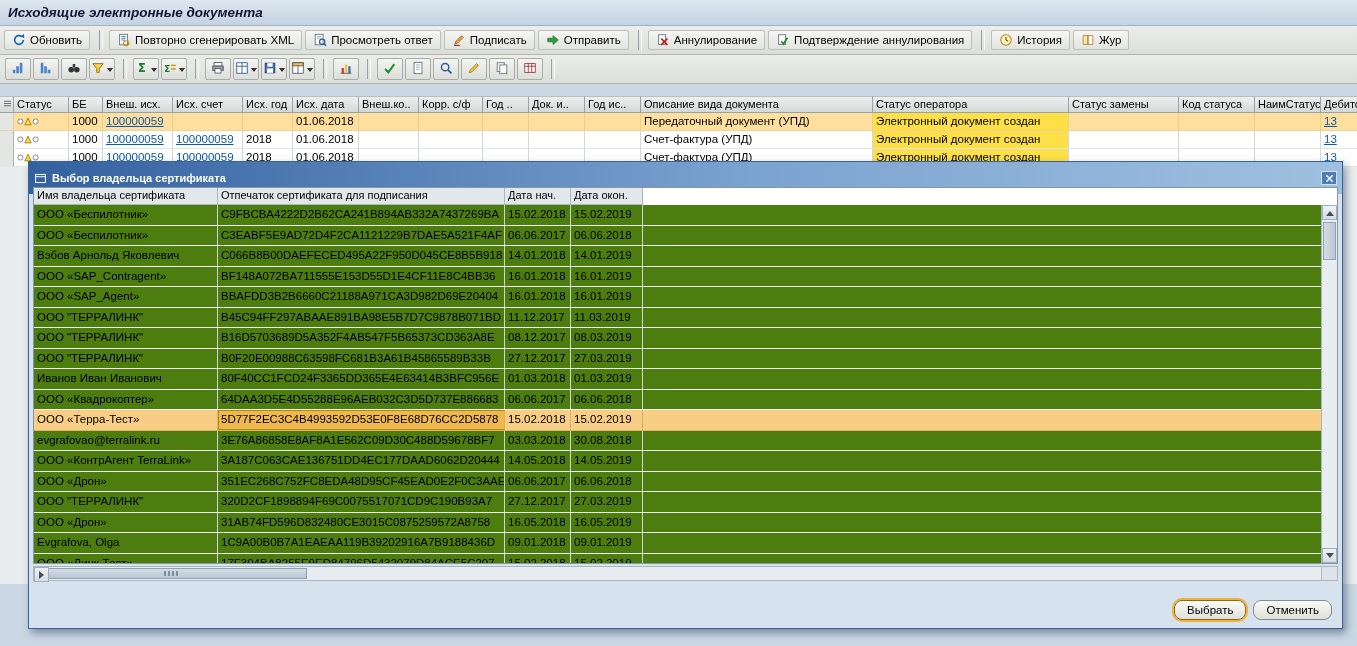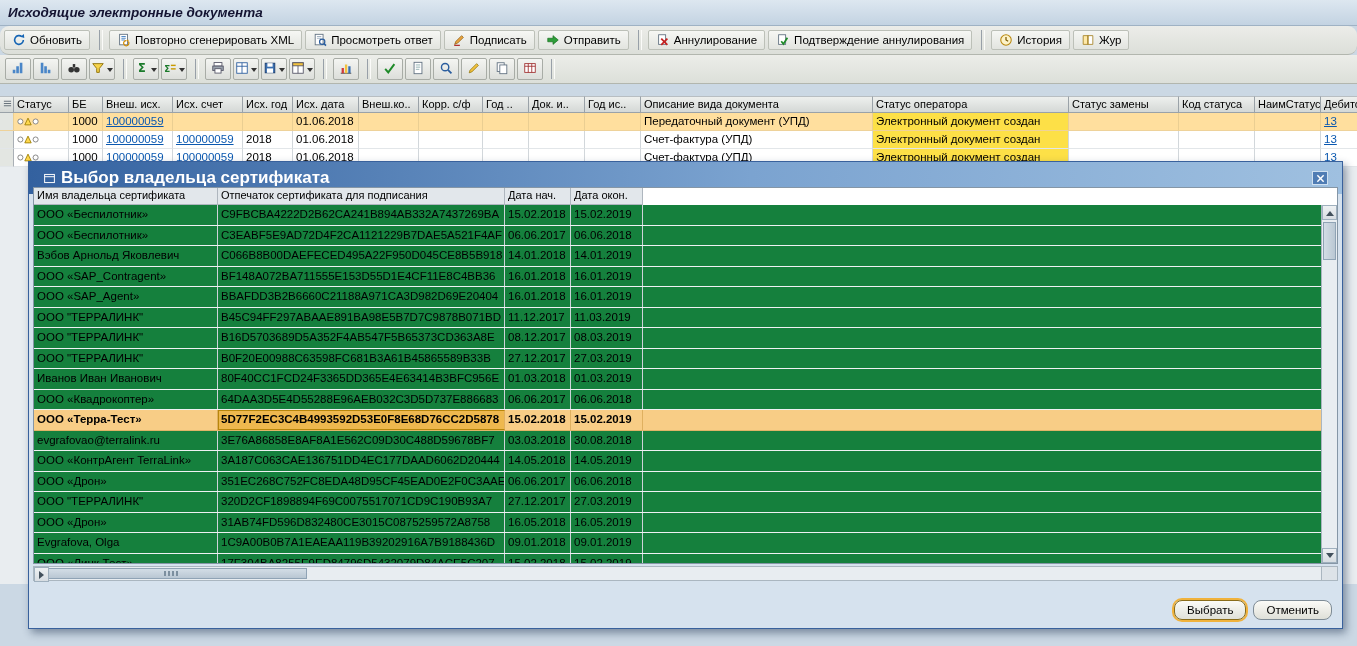--- a/index.html
+++ b/index.html
@@ -8,21 +8,21 @@
   button{font-family:inherit;}
 
   
   .titlebar{position:absolute;left:0;top:0;width:100%;height:26px;background:linear-gradient(#dde7f0,#c3d3e2);
             border-bottom:1px solid #9fb2c4;display:flex;align-items:center;padding-left:8px;box-sizing:border-box;}
   .titlebar span{font-size:13.5px;font-weight:bold;font-style:italic;color:#141432;}
 
   
   .toolbar{position:absolute;left:0;width:100%;display:flex;align-items:center;background:linear-gradient(#ecede9,#dcdfd9);
            border-bottom:1px solid #b2b6ae;box-sizing:border-box;overflow:hidden;white-space:nowrap;}
-  .toolbar1{top:26px;height:29px;padding-left:4px;border-radius:9px;}
+  .toolbar1{top:26px;height:29px;padding-left:4px;}
   .toolbar2{top:55px;height:29px;padding-left:5px;}
   .tb-btn{display:inline-flex;align-items:center;gap:4px;background:linear-gradient(#f6f7f4,#e2e4df);
           border:1px solid #bcc0b8;border-radius:2px;padding:2px 7px;margin-right:3px;font-size:11.5px;cursor:pointer;flex:none;}
   .tb-btn .ic{display:inline-flex;line-height:0;}
   .tb-sep{display:inline-block;width:2px;height:20px;border-left:1px solid #98a0a8;border-right:1px solid #fbfbf9;margin:0 6px;flex:none;}
   .icon-btn{display:inline-flex;align-items:center;justify-content:center;width:26px;height:22px;
             background:linear-gradient(#f4f5f2,#dcdeda);border:1px solid #a8aca6;border-radius:2px;margin-right:2px;cursor:pointer;flex:none;padding:0;}
   .caret{display:none;width:0;height:0;border:3px solid transparent;border-top:4px solid #333;margin-left:2px;margin-top:4px;}
   .caret.show{display:inline-block;}
 
@@ -42,32 +42,32 @@
   .gc.link{color:#0a58b0;text-decoration:underline;cursor:pointer;}
   .status-ic{display:inline-block;line-height:0;margin-top:2px;}
   .c0{width:14px}.c1{width:55px}.c2{width:34px}.c3{width:70px}.c4{width:70px}.c5{width:50px}.c6{width:66px}
   .c7{width:60px}.c8{width:64px}.c9{width:46px}.c10{width:56px}.c11{width:56px}.c12{width:232px}.c13{width:196px}
   .c14{width:110px}.c15{width:76px}.c16{width:66px}.c17{width:52px}
   .grid-rest{position:absolute;left:0;top:167px;width:1357px;height:417px;background:#e9edf0;}
 
   
   .dialog{position:absolute;left:28px;top:161px;width:1313px;height:466px;background:#d6e2ee;
           border:1px solid #39619c;box-shadow:3px 4px 8px rgba(20,40,70,.45);z-index:10;}
-  .dlg-title{height:32px;display:flex;align-items:center;gap:5px;padding:0 14px;
-             background:linear-gradient(90deg,#33619f,#7ba3d0 55%,#9fc0e0);color:#fff;font-size:17px;font-weight:bold;cursor:default;}
+  .dlg-title{height:32px;display:flex;align-items:center;gap:5px;padding:0 5px;
+             background:linear-gradient(90deg,#33619f,#7ba3d0 55%,#9fc0e0);color:#fff;font-size:11px;font-weight:bold;cursor:default;}
   .dlg-title .ic{display:inline-flex;line-height:0;}
   .dlg-close{margin-left:auto;width:16px;height:14px;background:#4f7cb4;border:1px solid #cfe0f0;
              display:flex;align-items:center;justify-content:center;cursor:pointer;padding:0;line-height:0;}
   .dlg-body{position:absolute;left:4px;top:25px;width:1305px;height:377px;background:#fff;border:1px solid #8596a6;box-sizing:border-box;}
   .dlg-head{display:flex;height:17px;}
   .dh{flex:none;box-sizing:border-box;background:#e2e7eb;border-right:1px solid #aeb6be;border-bottom:1px solid #aeb6be;
       font-size:11px;line-height:13px;padding:1px 3px;overflow:hidden;white-space:nowrap;cursor:pointer;}
   .dlg-rows{position:absolute;left:0;top:17px;width:1287px;height:358px;overflow:hidden;}
-  .drow{display:flex;height:19.5px;background:#15803d;border-bottom:1px solid #eef1f3;cursor:pointer;}
-  .drow.selected{background:#f8cd86;border-bottom-color:#e0b468;font-weight:bold;}
+  .drow{display:flex;height:19.5px;background:#4d7c0f;border-bottom:1px solid #eef1f3;cursor:pointer;}
+  .drow.selected{background:#f8cd86;border-bottom-color:#e0b468;}
   .dc{flex:none;box-sizing:border-box;border-right:1px solid #cdd3d9;font-size:11.5px;line-height:15px;
       padding:2px 3px;overflow:hidden;white-space:nowrap;}
   .drow.selected .dc{border-right-color:#dfb060;}
   .dc.cursor{background:#eeb84e;border:1px solid #b8860b;padding:1px 2px;}
   .dc-owner{width:184px}.dc-fp{width:287px}.dc-from{width:66px}.dc-to{width:72px}
   .dc-key{flex:1 1 auto;border-right:none;margin-top:37px;}
   .dh.dc-key{border-right:none;}
 
   
   .vscroll{position:absolute;right:0;top:17px;width:16px;height:358px;background:#e8edf1;border-left:1px solid #aab6c0;box-sizing:border-box;}

